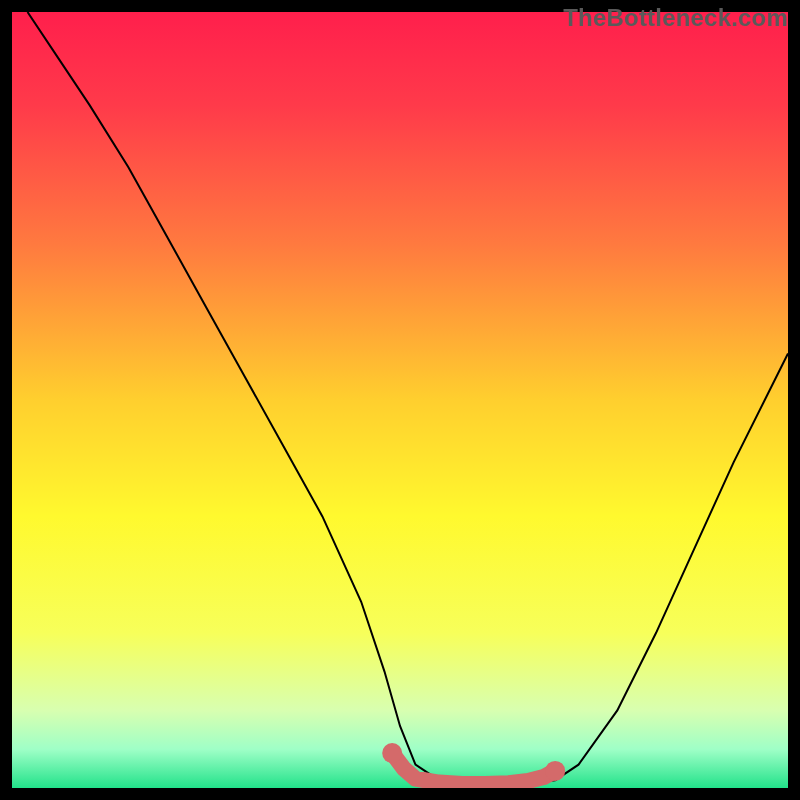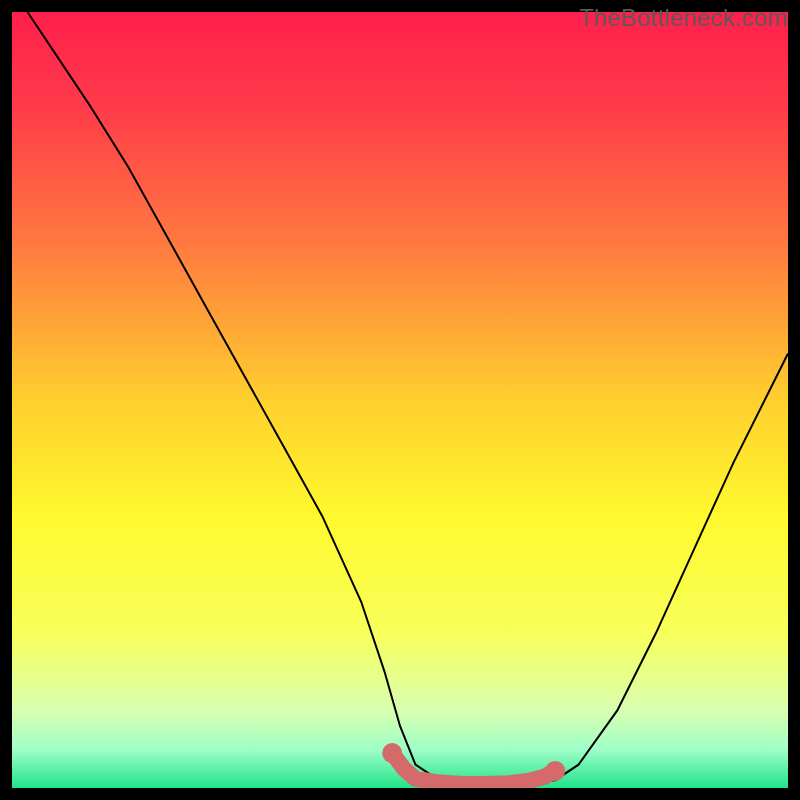--- a/index.html
+++ b/index.html
@@ -10,21 +10,21 @@
     background: #000;
     position: relative;
     font-family: Arial, Helvetica, sans-serif;
   }
   .attribution {
     position: absolute;
     top: 4px;
     right: 12px;
     color: #5a5a5a;
     font-size: 24px;
-    font-weight: 400;
+    font-weight: 700;
     letter-spacing: 0.2px;
     z-index: 10;
   }
   .plot-area {
     position: absolute;
     left: 12px;
     top: 12px;
     width: 776px;
     height: 776px;
   }

